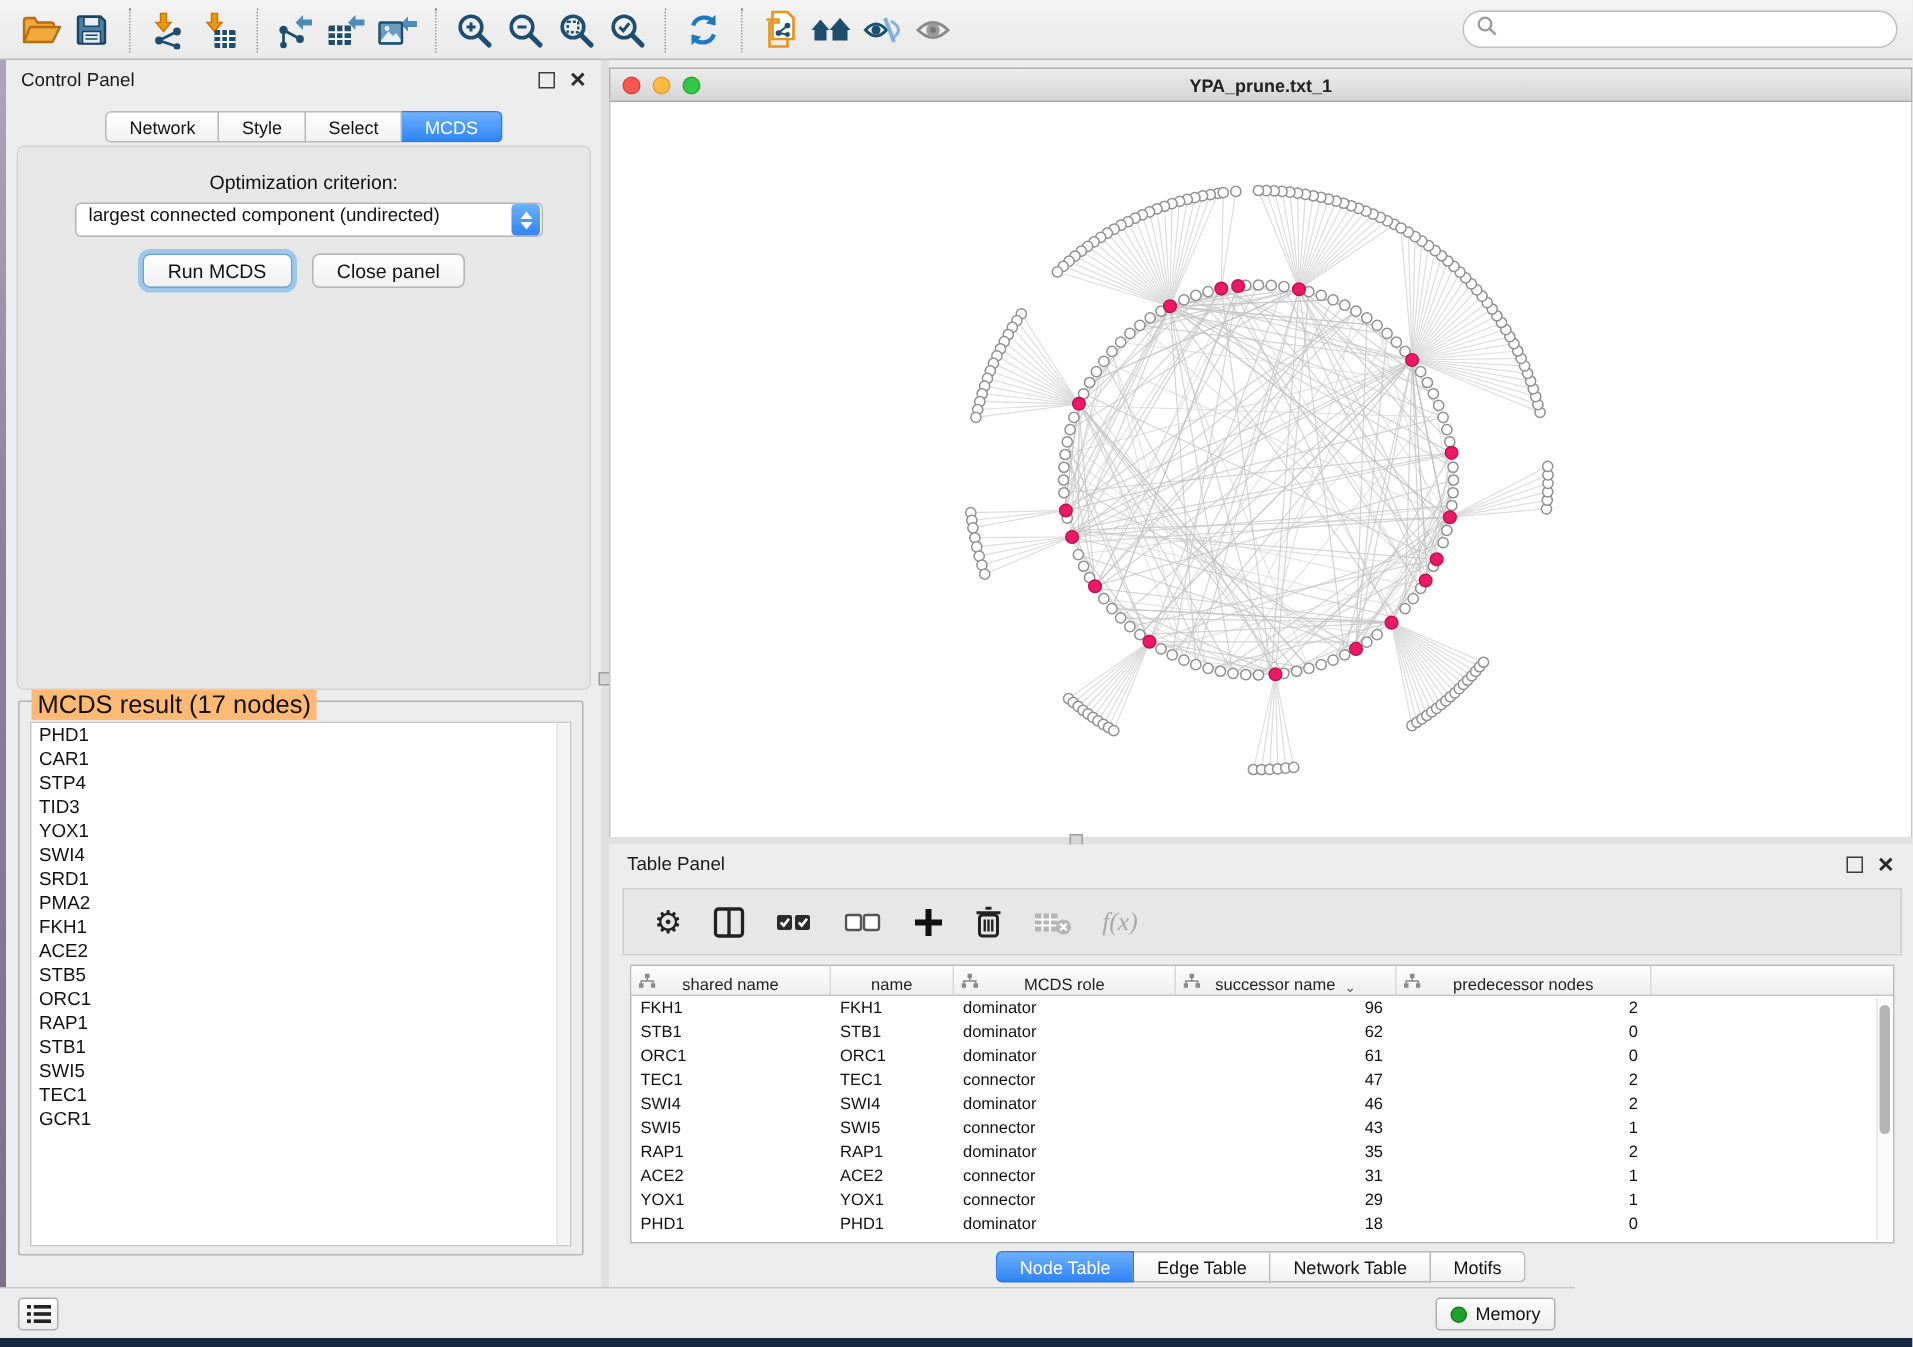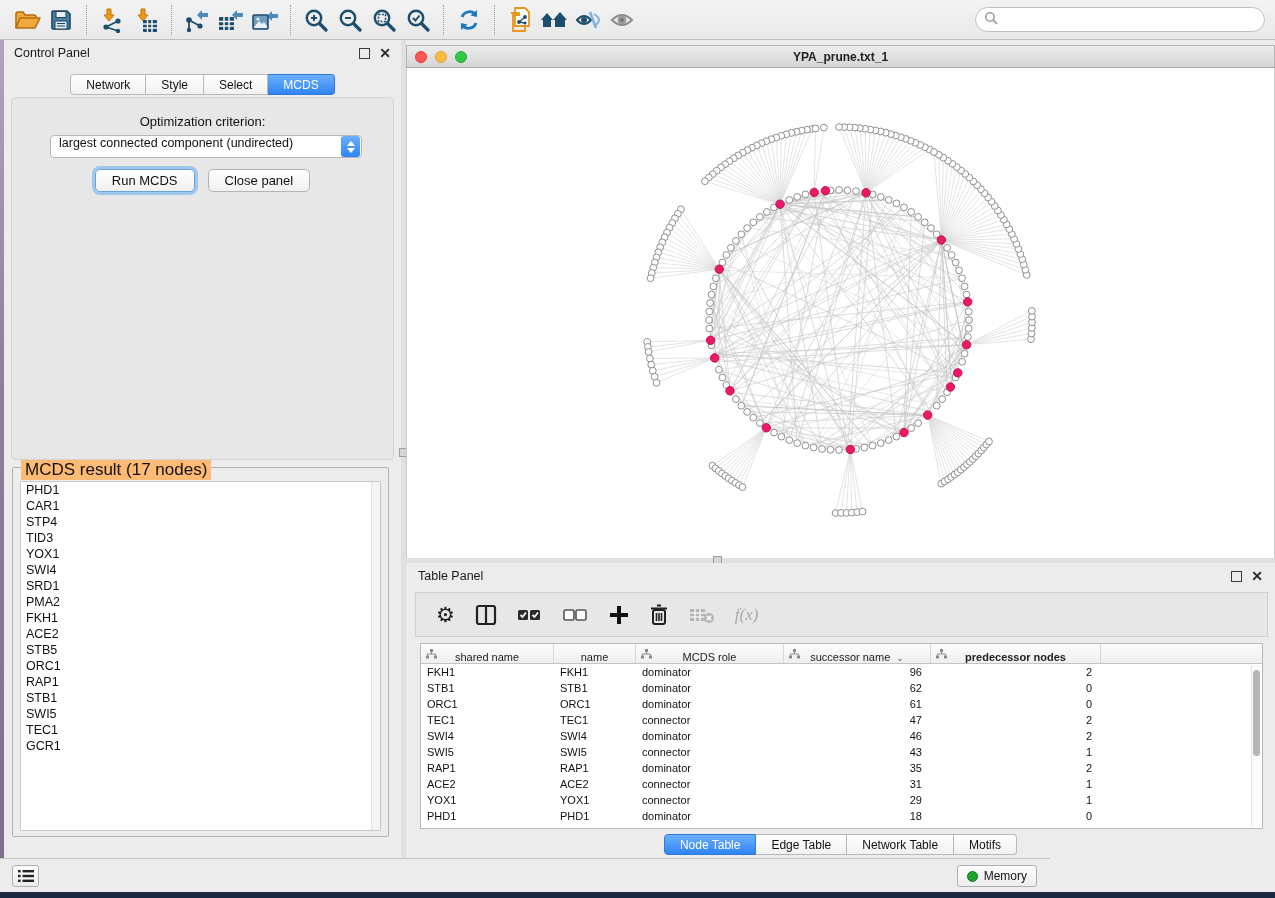--- a/index.html
+++ b/index.html
@@ -1035,21 +1035,21 @@
               <g fill="#8a8a8a">
                 <rect x="4" y="0" width="3" height="3"></rect>
                 <rect x="0" y="6.5" width="3" height="3"></rect>
                 <rect x="8" y="6.5" width="3" height="3"></rect>
               </g>
               <path d="M5.5 3 v2 M1.5 6.5 v-1.5 h8 v1.5" fill="none" stroke="#8a8a8a" stroke-width="1"></path>
             </svg>
             <span>successor name</span>
             <span class="sort">⌄</span>
           </div>
-          <div class="th" style="width: 170px; font-weight: bold;">
+          <div class="th" style="width: 170px;">
             <svg class="tree-ic" width="11" height="10" viewBox="0 0 11 10">
               <g fill="#8a8a8a">
                 <rect x="4" y="0" width="3" height="3"></rect>
                 <rect x="0" y="6.5" width="3" height="3"></rect>
                 <rect x="8" y="6.5" width="3" height="3"></rect>
               </g>
               <path d="M5.5 3 v2 M1.5 6.5 v-1.5 h8 v1.5" fill="none" stroke="#8a8a8a" stroke-width="1"></path>
             </svg>
             <span>predecessor nodes</span>
           </div>

